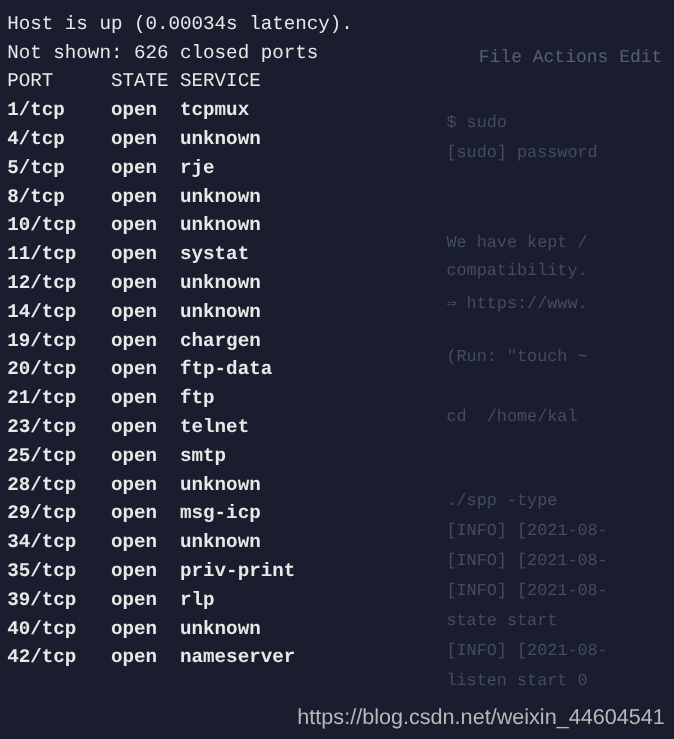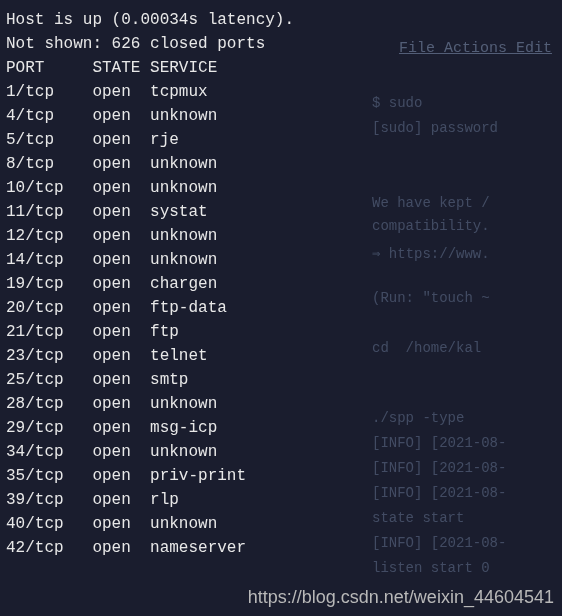--- a/index.html
+++ b/index.html
@@ -27,39 +27,39 @@
       z-index: 10;
     }
     .header-line {
       white-space: pre;
     }
     .port-header {
       white-space: pre;
     }
     .port-row {
       white-space: pre;
+      font-weight: bold;
     }
     .watermark {
       position: absolute;
       bottom: 8px;
       right: 8px;
       color: #b8b8b8;
       font-size: 18px;
       font-family: sans-serif;
       z-index: 20;
     }
     .bg-menu {
       position: absolute;
       top: 40px;
       right: 10px;
       color: #7a8aa8;
       font-size: 15px;
       z-index: 2;
       opacity: 0.6;
-      text-decoration: underline;
     }
     .bg-text {
       position: absolute;
       right: 0;
       width: 190px;
       color: #6a7a98;
       font-size: 14px;
       z-index: 2;
       opacity: 0.5;
       white-space: pre;

